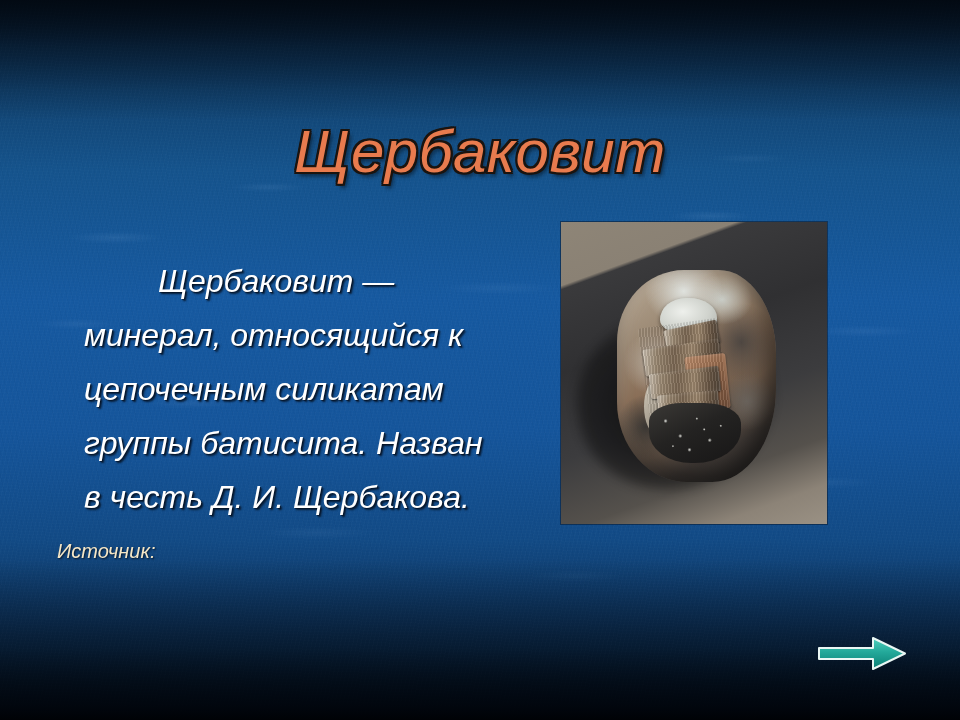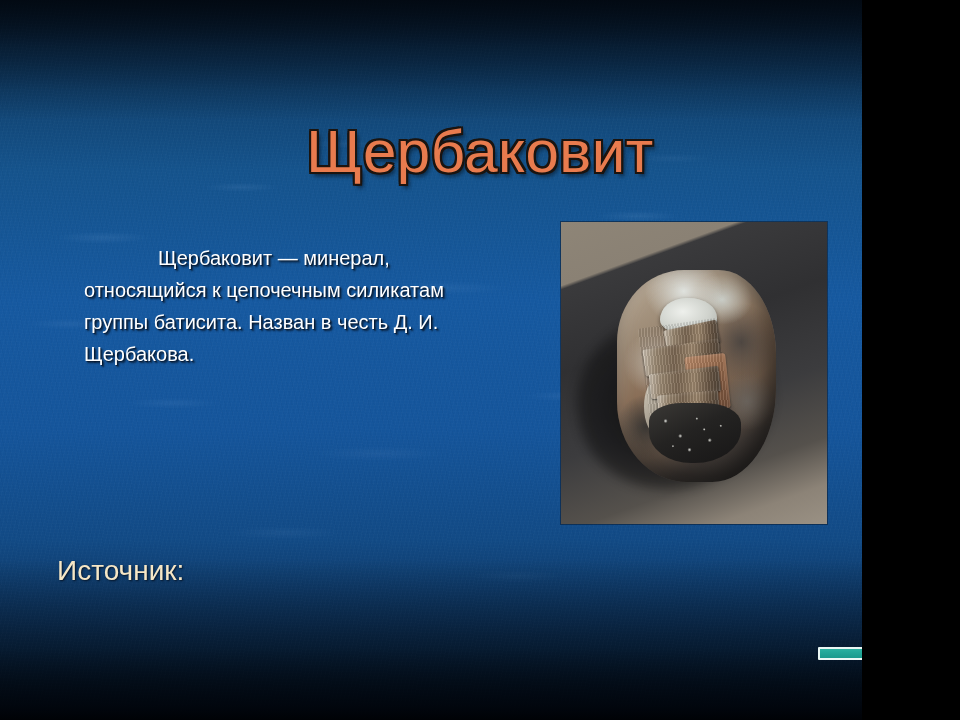--- a/index.html
+++ b/index.html
@@ -3,25 +3,26 @@
 <meta charset="utf-8">
 <title>Щербаковит</title>
 <style>
   html, body {
     margin: 0;
     padding: 0;
     background: #000;
   }
   #slide {
     position: relative;
-    width: 862px;
+    width: 960px;
     height: 720px;
     overflow: hidden;
     font-family: "Liberation Sans", "DejaVu Sans", sans-serif;
     background: #4c1d95;
+    font-style: italic;
   }
 
   
   .bg-base {
     position: absolute;
     inset: 0;
     background:
       linear-gradient(to bottom,
         #061d33 0px,
         #0a2744 30px,
@@ -93,22 +94,22 @@
        3px  4px 4px rgba(0,0,0,.55);
     white-space: nowrap;
   }
 
   
   #body-text {
     position: absolute;
     left: 84px;
     top: 222px;
     width: 400px;
-    font-size: 20px;
-    line-height: 32px;
+    font-size: 32px;
+    line-height: 54px;
     color: #ffffff;
     text-indent: 74px;
     text-shadow: 2px 2px 2px rgba(5,15,30,.85), 1px 1px 0 rgba(5,15,30,.6);
   }
 
   
   #photo-frame {
     position: absolute;
     left: 561px;
     top: 222px;
@@ -214,23 +215,23 @@
     width: 16%; height: 26%;
     border-radius: 50% 30% 45% 55%;
     background: linear-gradient(120deg, #d8d2c4, #a49a8a 70%, #6d665c 100%);
     opacity: .9;
   }
 
   
   #source {
     position: absolute;
     left: 57px;
-    top: 534px;
+    top: 514px;
     width: 640px;
-    font-size: 28px;
+    font-size: 20px;
     line-height: 24.5px;
     color: #f6e7c6;
     text-shadow: 1px 1px 2px rgba(4,12,26,.85);
     white-space: pre-line;
     word-break: break-all;
   }
   #source .src-label { display: block; }
   #source .src-url   { display: block; }
 
   

